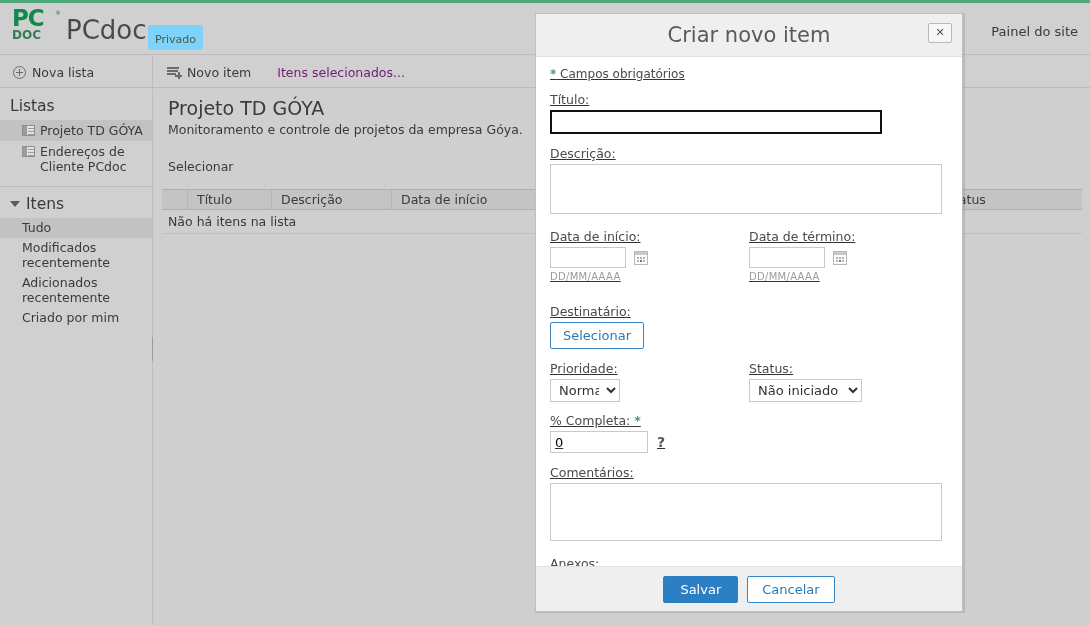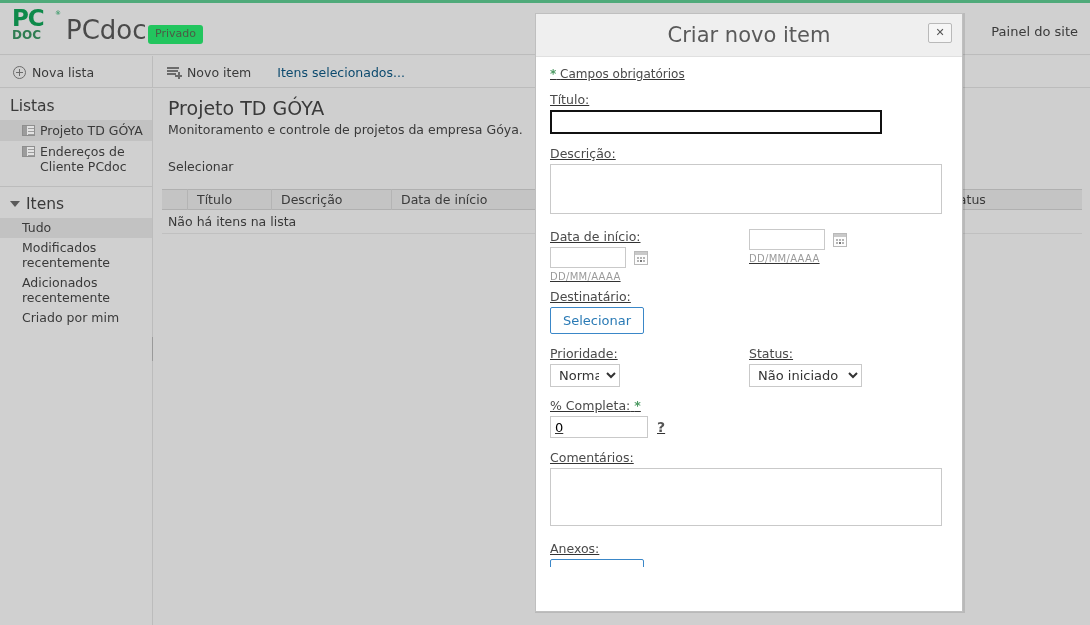--- a/index.html
+++ b/index.html
@@ -75,24 +75,24 @@
     top: 12px;
     font-size: 26px;
     color: #4a4a4a;
     font-weight: 400;
   }
 
   .privado-badge {
     position: absolute;
     left: 148px;
     top: 22px;
-    background: #22c55e;
+    background: #7dd3fc;
     color: #4c5b45;
     font-size: 11px;
-    padding: 3px 7px 4px 7px;
+    padding: 9px 7px 4px 7px;
     border-radius: 3px;
     line-height: 12px;
   }
 
   .painel-site {
     position: absolute;
     right: 12px;
     top: 21px;
     font-size: 13px;
     color: #3a3a3a;
@@ -125,21 +125,21 @@
     display: flex;
     align-items: center;
     gap: 6px;
     padding: 0 13px;
     height: 32px;
     font-size: 12.5px;
     color: #3a3a3a;
     cursor: pointer;
     white-space: nowrap;
   }
-  .cmd-btn.muted { color: #0c4a6e; }
+  .cmd-btn.muted { color: #701a75; }
 
   .ico-plus-circle {
     width: 13px; height: 13px;
     border: 1px solid #6b6b6b;
     border-radius: 50%;
     position: relative;
     flex: 0 0 auto;
   }
   .ico-plus-circle::before,
   .ico-plus-circle::after {
@@ -424,21 +424,21 @@
     font-family: inherit;
     font-size: 13px;
     padding: 3px 4px;
     resize: none;
     outline: none;
   }
   .ta.tall { height: 58px; }
 
   .date-row {
     display: flex;
-    margin-bottom: 7px;
+    margin-bottom: 22px;
   }
   .date-col { width: 205px; }
   .date-inputs { display: flex; align-items: center; gap: 8px; }
   .inp-date {
     width: 76px; height: 21px;
     border: 1px solid #c9c9c9;
     background: #fff;
     font-family: inherit;
     font-size: 12px;
     padding: 0 3px;
@@ -678,20 +678,21 @@
     <div class="date-row">
       <div class="date-col">
         <span class="f-label">Data de início:</span>
         <div class="date-inputs">
           <input class="inp-date" type="text" value="" style="">
           <span class="ico-cal"></span>
         </div>
         <div class="date-hint">DD/MM/AAAA</div>
       </div>
       <div class="date-col">
+        <span class="f-label">Data de término:</span>
         <div class="date-inputs">
           <input class="inp-date" type="text" value="" style="">
           <span class="ico-cal"></span>
         </div>
         <div class="date-hint">DD/MM/AAAA</div>
       </div>
     </div>
 
     <div class="field-block">
       <span class="f-label">Destinatário:</span>
@@ -729,14 +730,18 @@
       <textarea class="ta tall" style=""></textarea>
     </div>
 
     <div class="field-block">
       <span class="f-label">Anexos:</span>
       <button class="btn-outline">Selecionar</button>
     </div>
 
   </div>
 
+  <div class="modal-footer">
+    <button class="btn-primary">Salvar</button>
+    <button class="btn-cancel">Cancelar</button>
+  </div>
 
 </div>
 
 </body></html>

